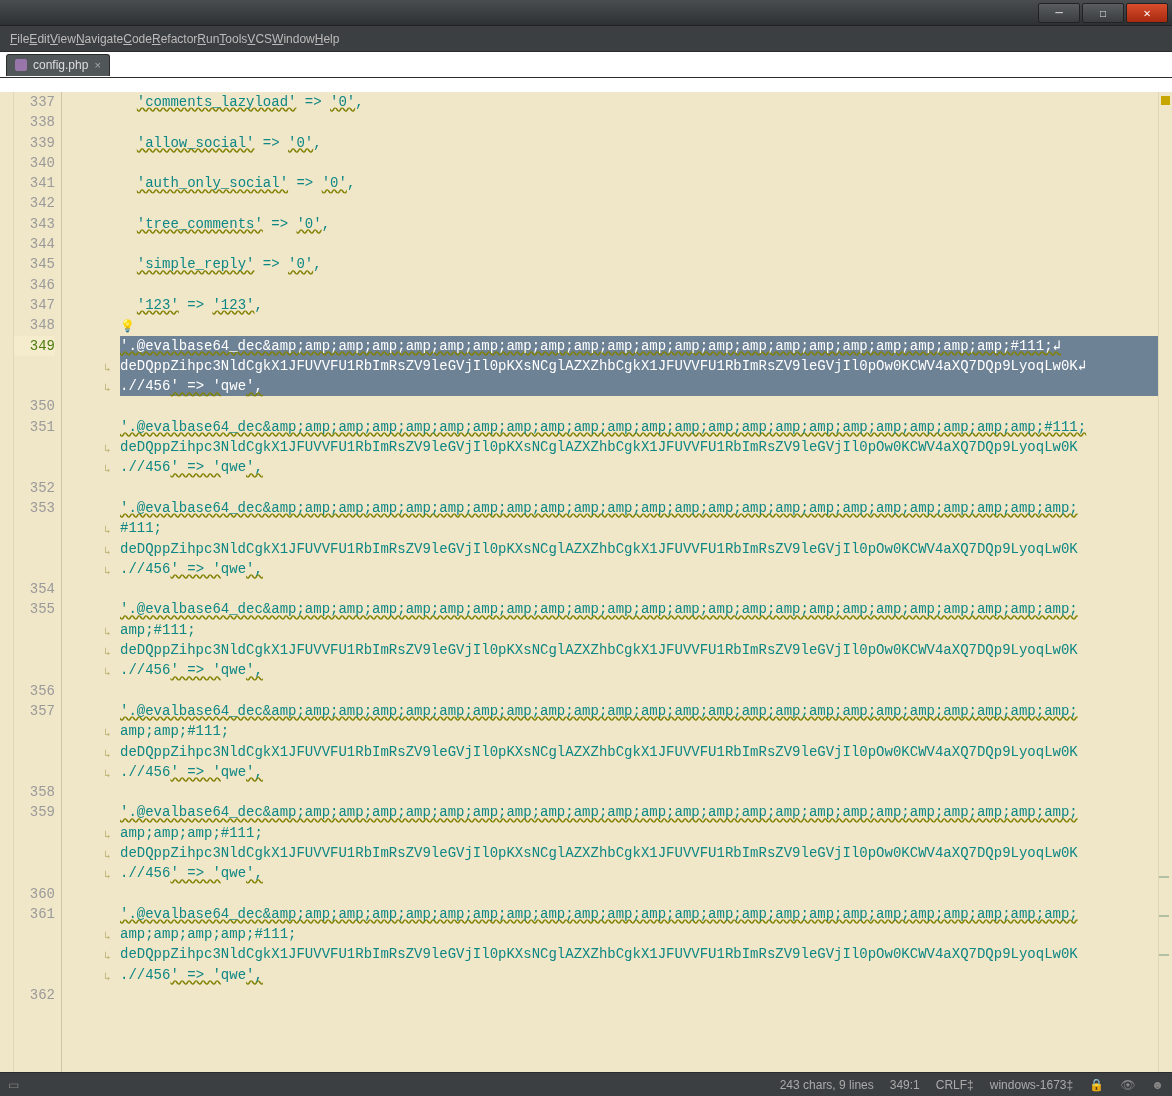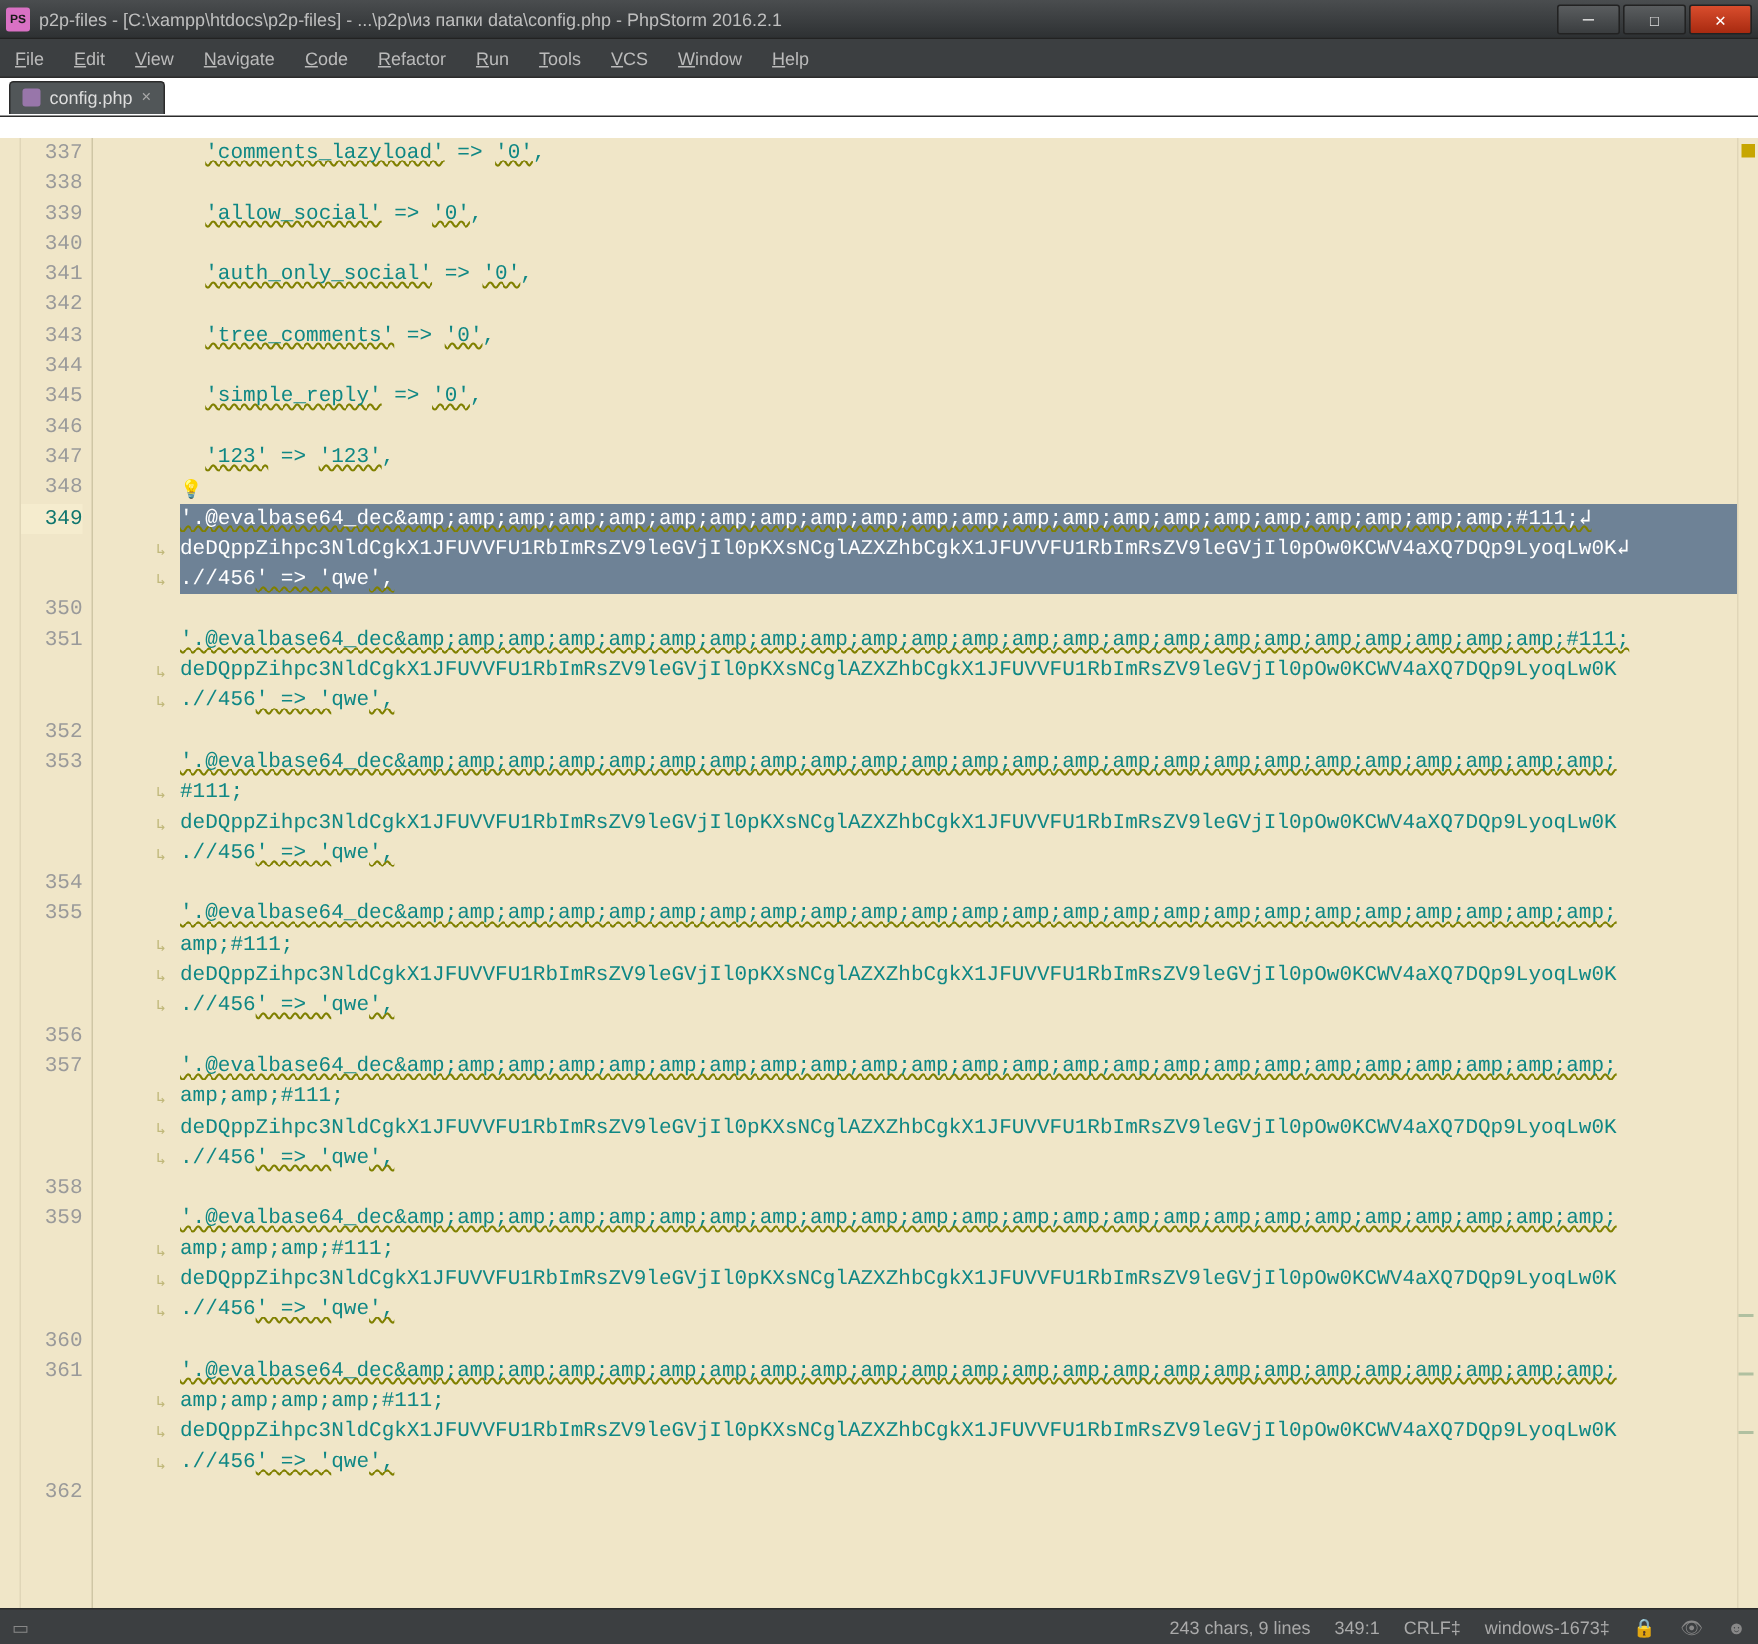--- a/index.html
+++ b/index.html
@@ -51,21 +51,21 @@
   .wbtn.max::before{content:"☐";}
   .wbtn.close{background:linear-gradient(#d94d2d,#a82a10);}
   .wbtn.close::before{content:"✕"; color:#fff;}
   
   .menubar {
     height: 26px;
     background: #3c3f41;
     display: flex;
     align-items: center;
     padding: 0 10px;
-    gap: 20px;
+    gap: 0;
     color: #bbb;
     border-bottom: 1px solid #2b2b2b;
   }
   .menu-item { cursor: default; }
   .menu-item .hk { text-decoration: underline; }
   
   .tabbar {
     height: 26px;
     background: #ffffff;
     display:flex;align-items: center;
@@ -115,21 +115,21 @@
     background:#f0e6c8;
     color:#9a9a9a;
     text-align: right;
     padding-right: 6px;
     border-right: 1px solid #cfc6a5;
     white-space: pre;
     flex:none;
     user-select:none;
   }
   .gutter .ln { display:block; height:20.3px;}
-  .gutter .ln.current{ background:#f5ecce;color:#0f766e;}
+  .gutter .ln.current{ background:#f5ecce;color:#4d7c0f;}
   .code-area{
     flex:1;
     position:relative;
     overflow:hidden;
     margin-left:40px;
   }
   .code-inner{
     position:absolute;
     inset:0;
     padding-left:18px;
@@ -158,24 +158,20 @@
     height:24px;background:#3c3f41;border-top:1px solid #2b2b2b;
     display:flex;align-items:center;color:#aaa;padding:0 8px;gap:16px;
   }
   .statusbar .spacer{flex:1;}
   .status-icon{color:#888;}
 </style>
 </head>
 <body>
 
 <div class="titlebar">
-  <div class="title-left">
-    <span class="app-badge">PS</span>
-    <span class="title-text">p2p-files - [C:\xampp\htdocs\p2p-files] - ...\p2p\из папки data\config.php - PhpStorm 2016.2.1</span>
-  </div>
   <div class="window-buttons">
     <div class="wbtn min"></div>
     <div class="wbtn max"></div>
     <div class="wbtn close"></div>
   </div>
 </div>
 
 <div class="menubar" id="menubar">
     <span class="menu-item"><span class="hk">F</span>ile</span>
     <span class="menu-item"><span class="hk">E</span>dit</span>

